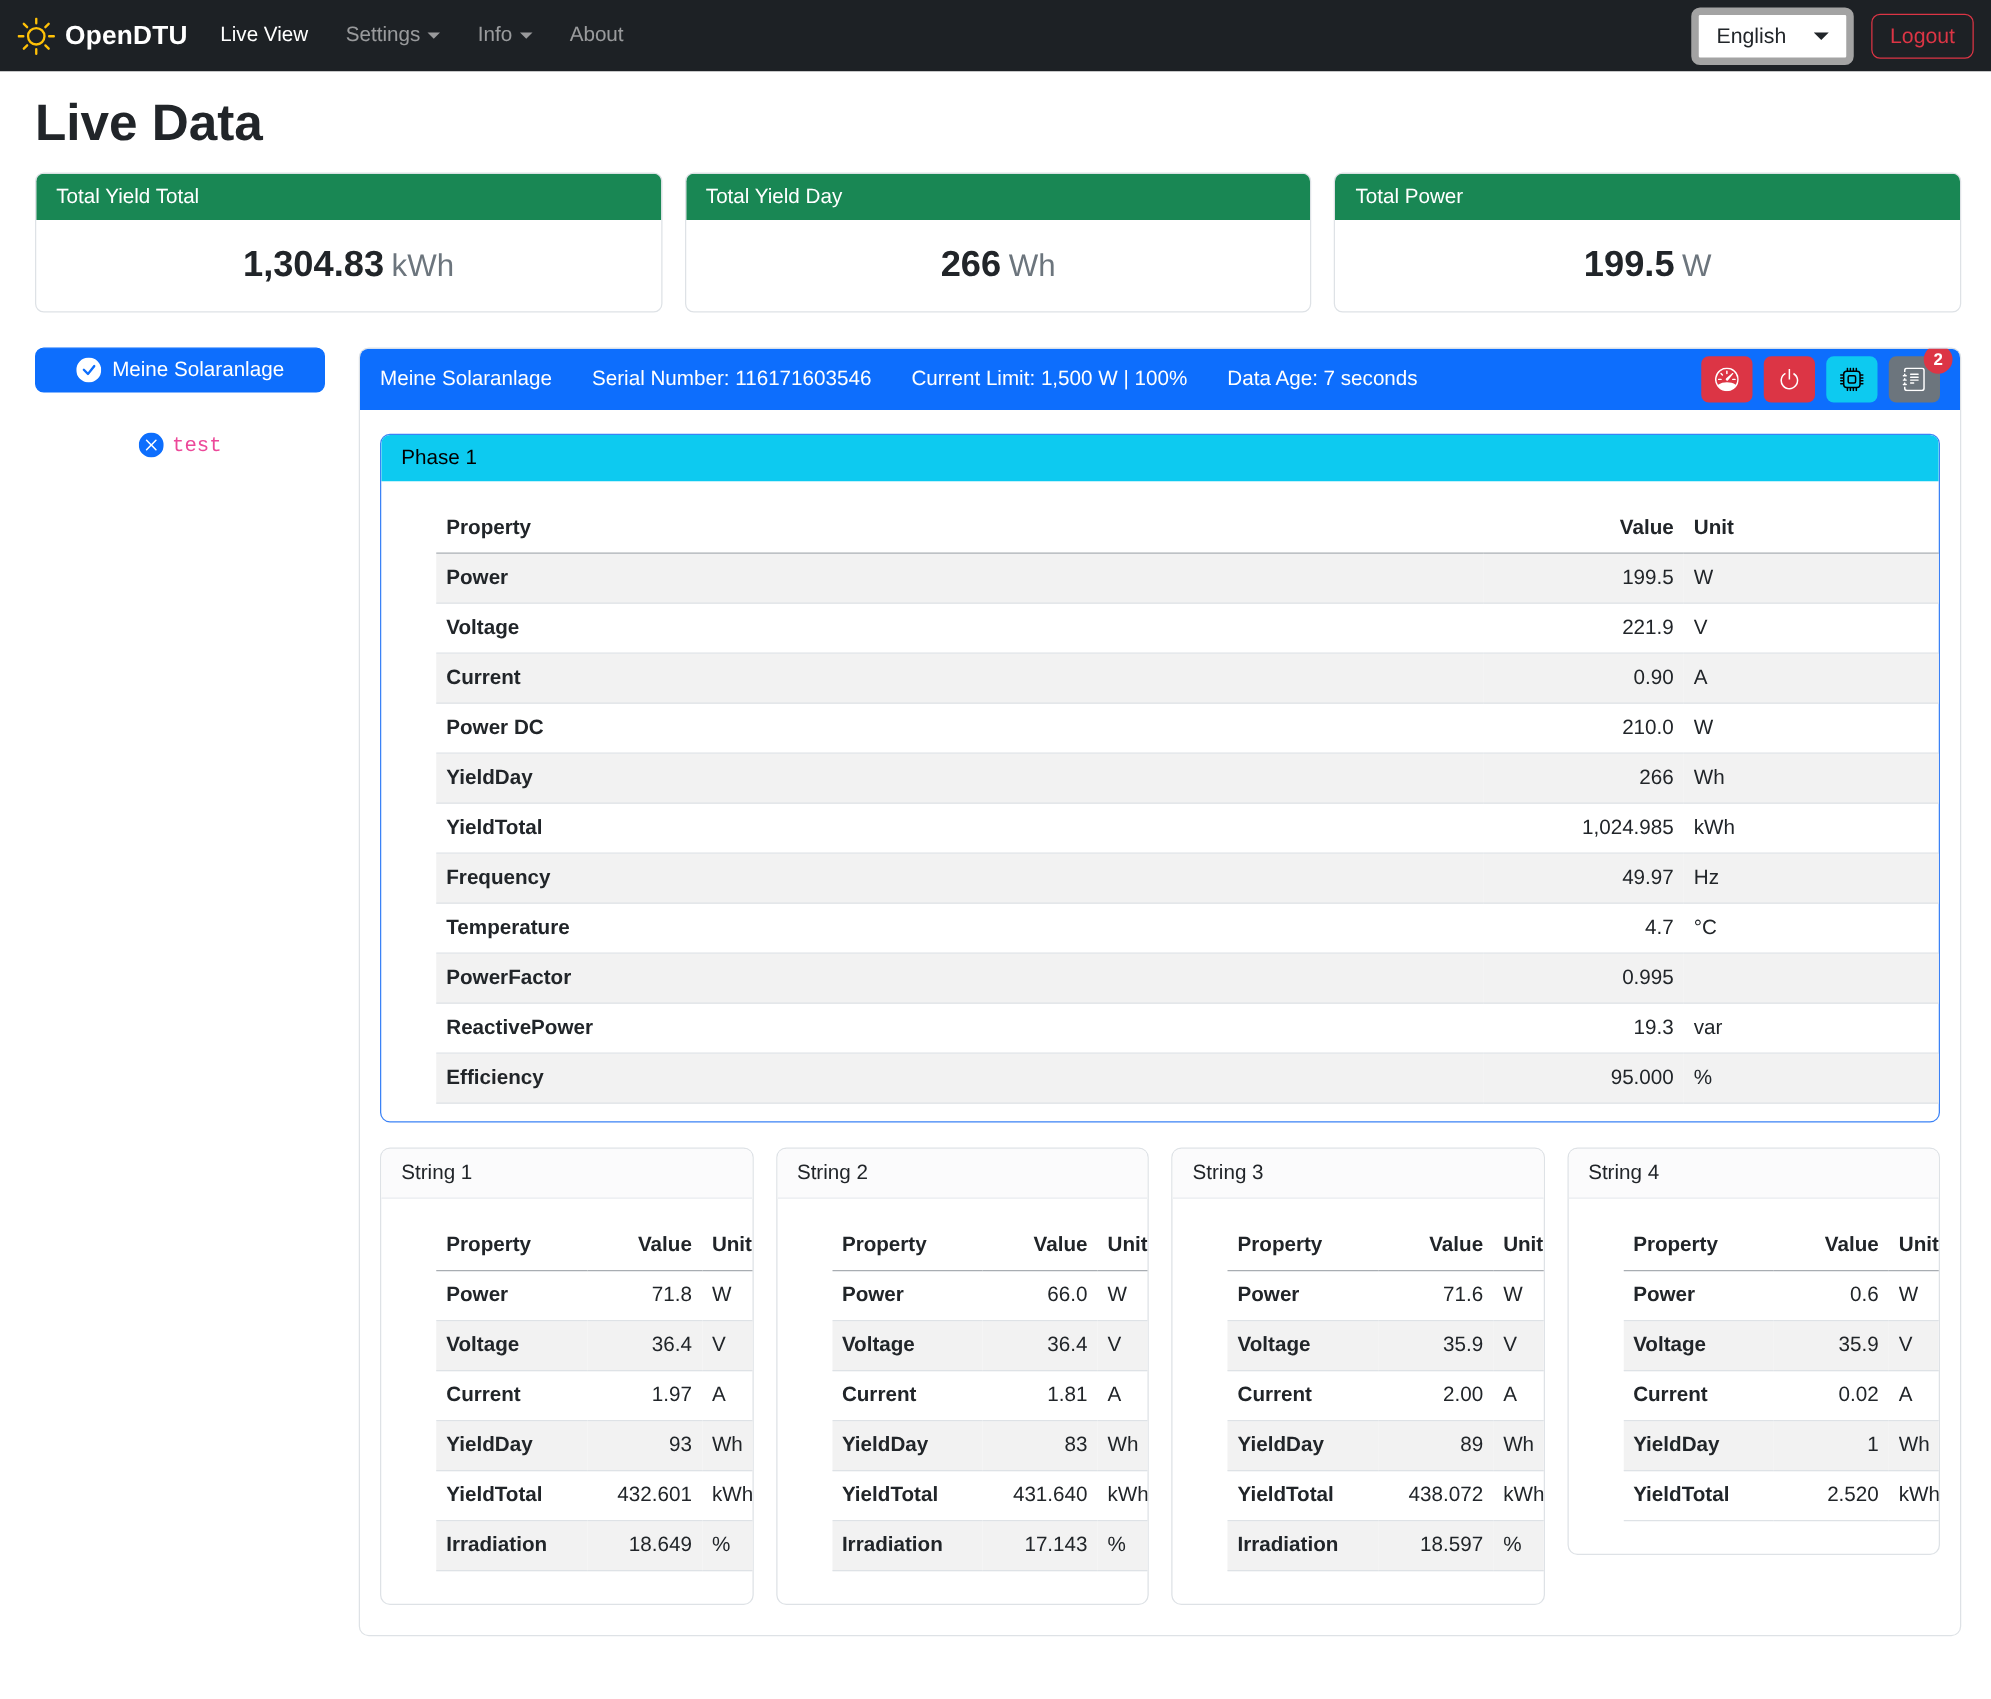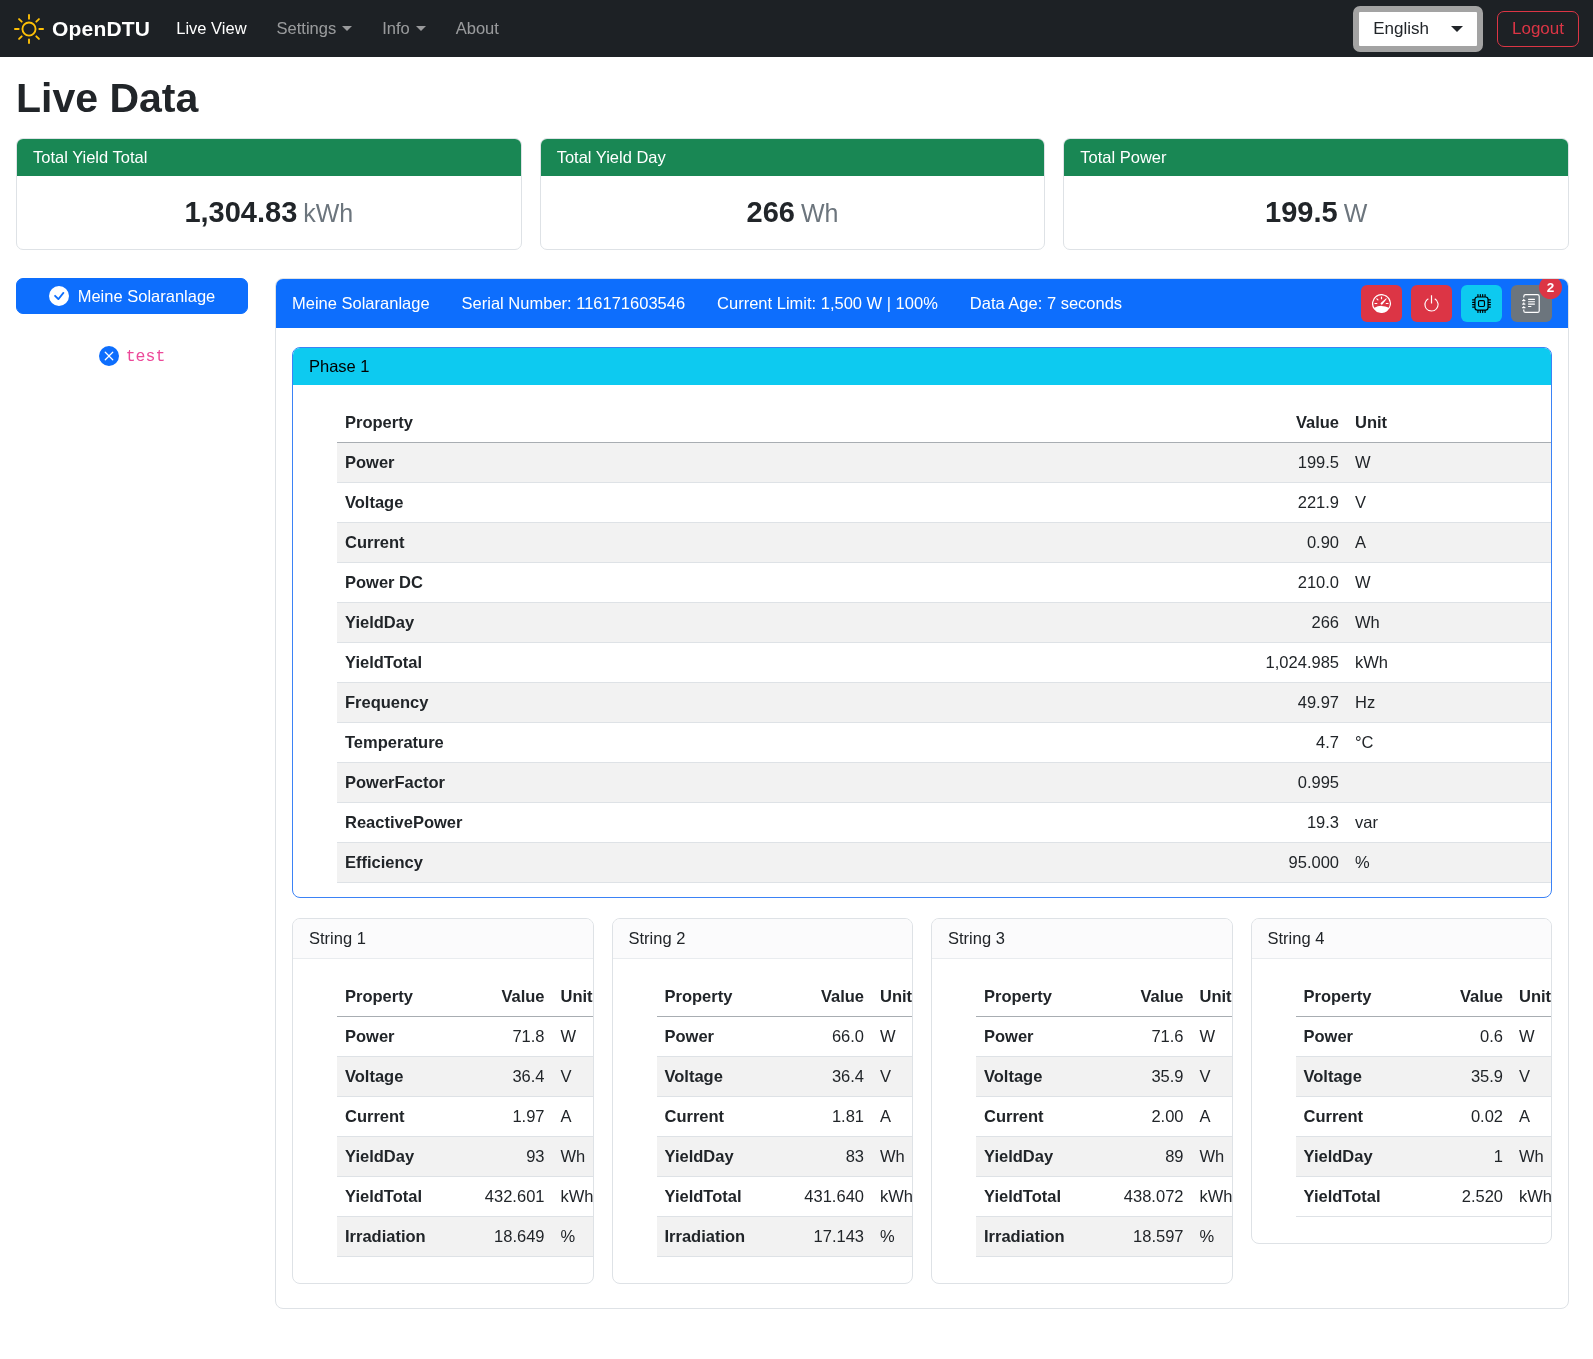--- a/index.html
+++ b/index.html
@@ -31,21 +31,21 @@
     background:#fff; border-radius:7px; padding:7px 14px; display:flex; align-items:center; gap:22px;
     font-size:17px; color:#212529; cursor:pointer; border:6px solid #a3a3a3;
   }
   .caret-dark { width:0; height:0; border-left:6px solid transparent; border-right:6px solid transparent; border-top:6px solid #212529; display:inline-block; }
   .logout-btn {
     background:transparent; border:1px solid #dc3545; color:#dc3545; font-size:17px;
     border-radius:7px; padding:7px 14px; cursor:pointer; font-family:inherit;
   }
 
   
-  .page { padding: 18px 24px 10px 16px; }
+  .page { padding: 18px 24px 10px 28px; }
   .page-title { font-size:41px; font-weight:700; color:#212529; margin-bottom:16px; }
 
   .summary-row { display:grid; grid-template-columns:repeat(3,1fr); gap:18px; margin-bottom:28px; }
   .summary-card { border:1px solid #dee2e6; border-radius:7px; background:#fff; overflow:hidden; }
   .summary-card-header { background:#198754; color:#fff; padding:9px 16px; font-size:16.5px; }
   .summary-card-body { padding:20px 16px; text-align:center; }
   .summary-value { font-size:29px; font-weight:700; color:#212529; }
   .summary-unit { font-size:25px; color:#6c757d; font-weight:400; margin-left:6px; }
 
   .main-row { display:flex; gap:27px; align-items:flex-start; }

